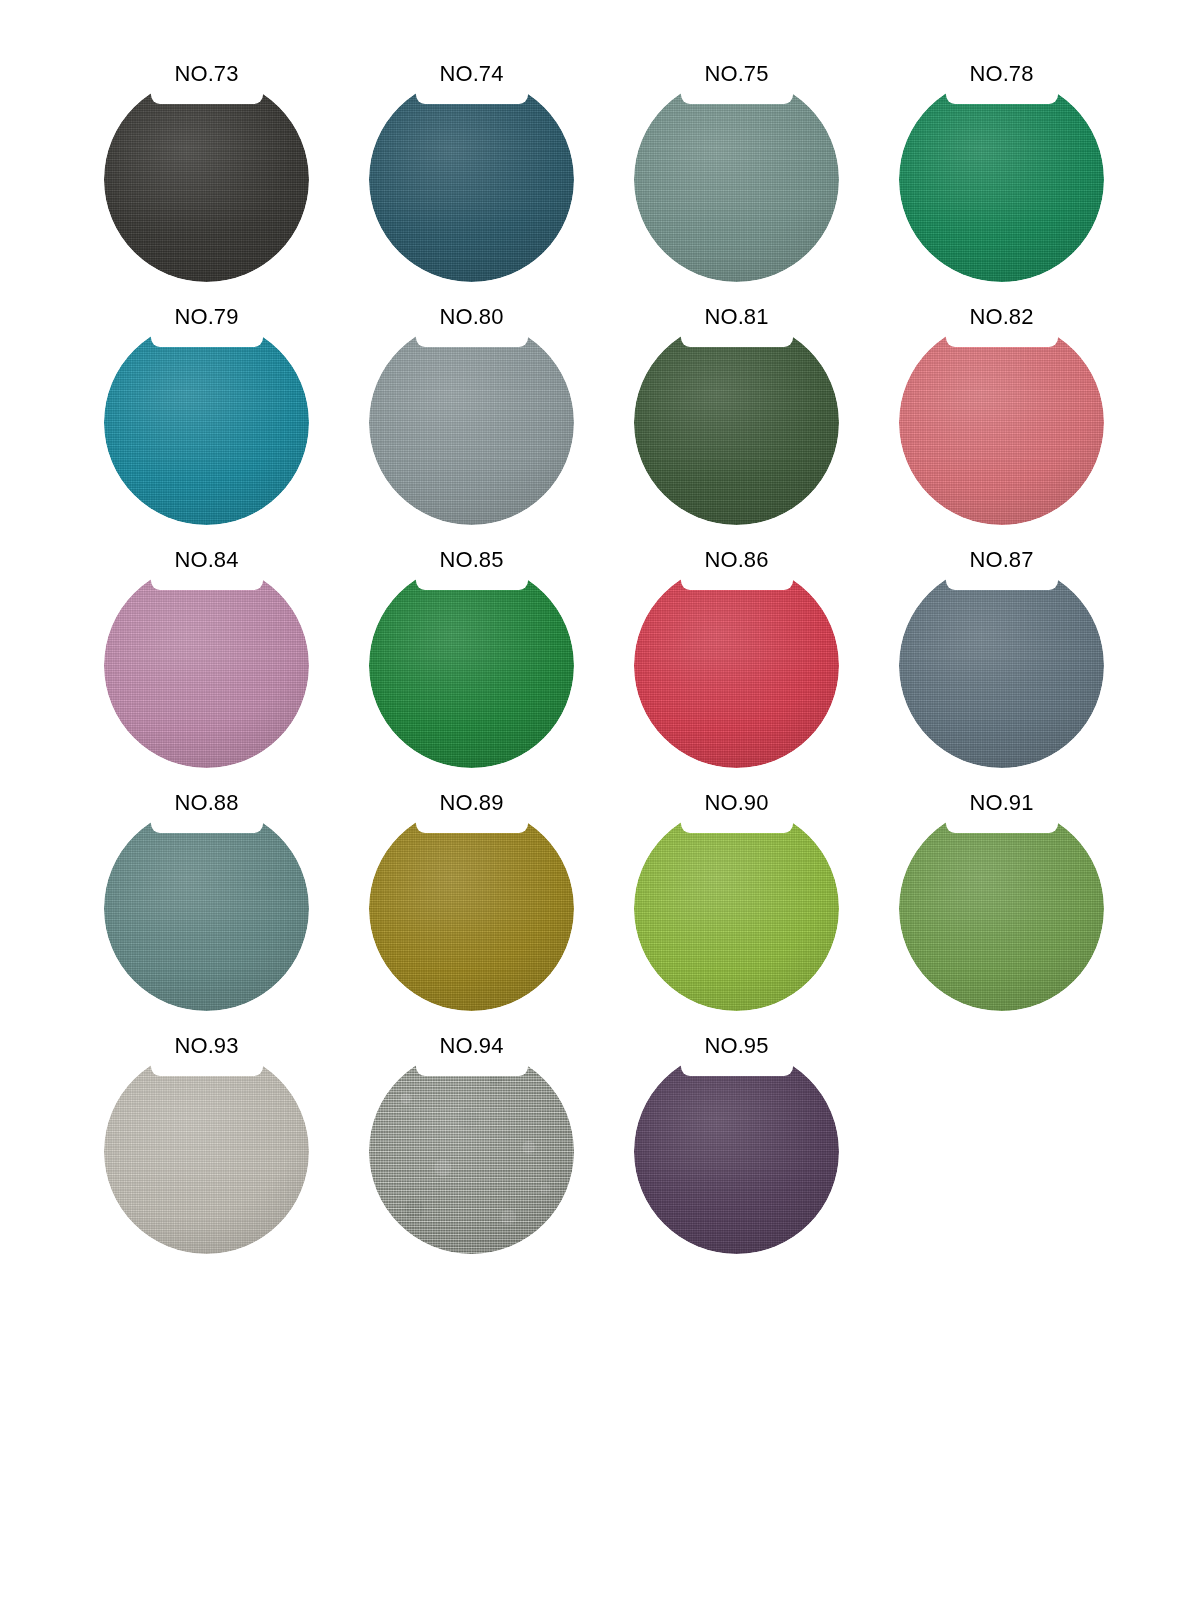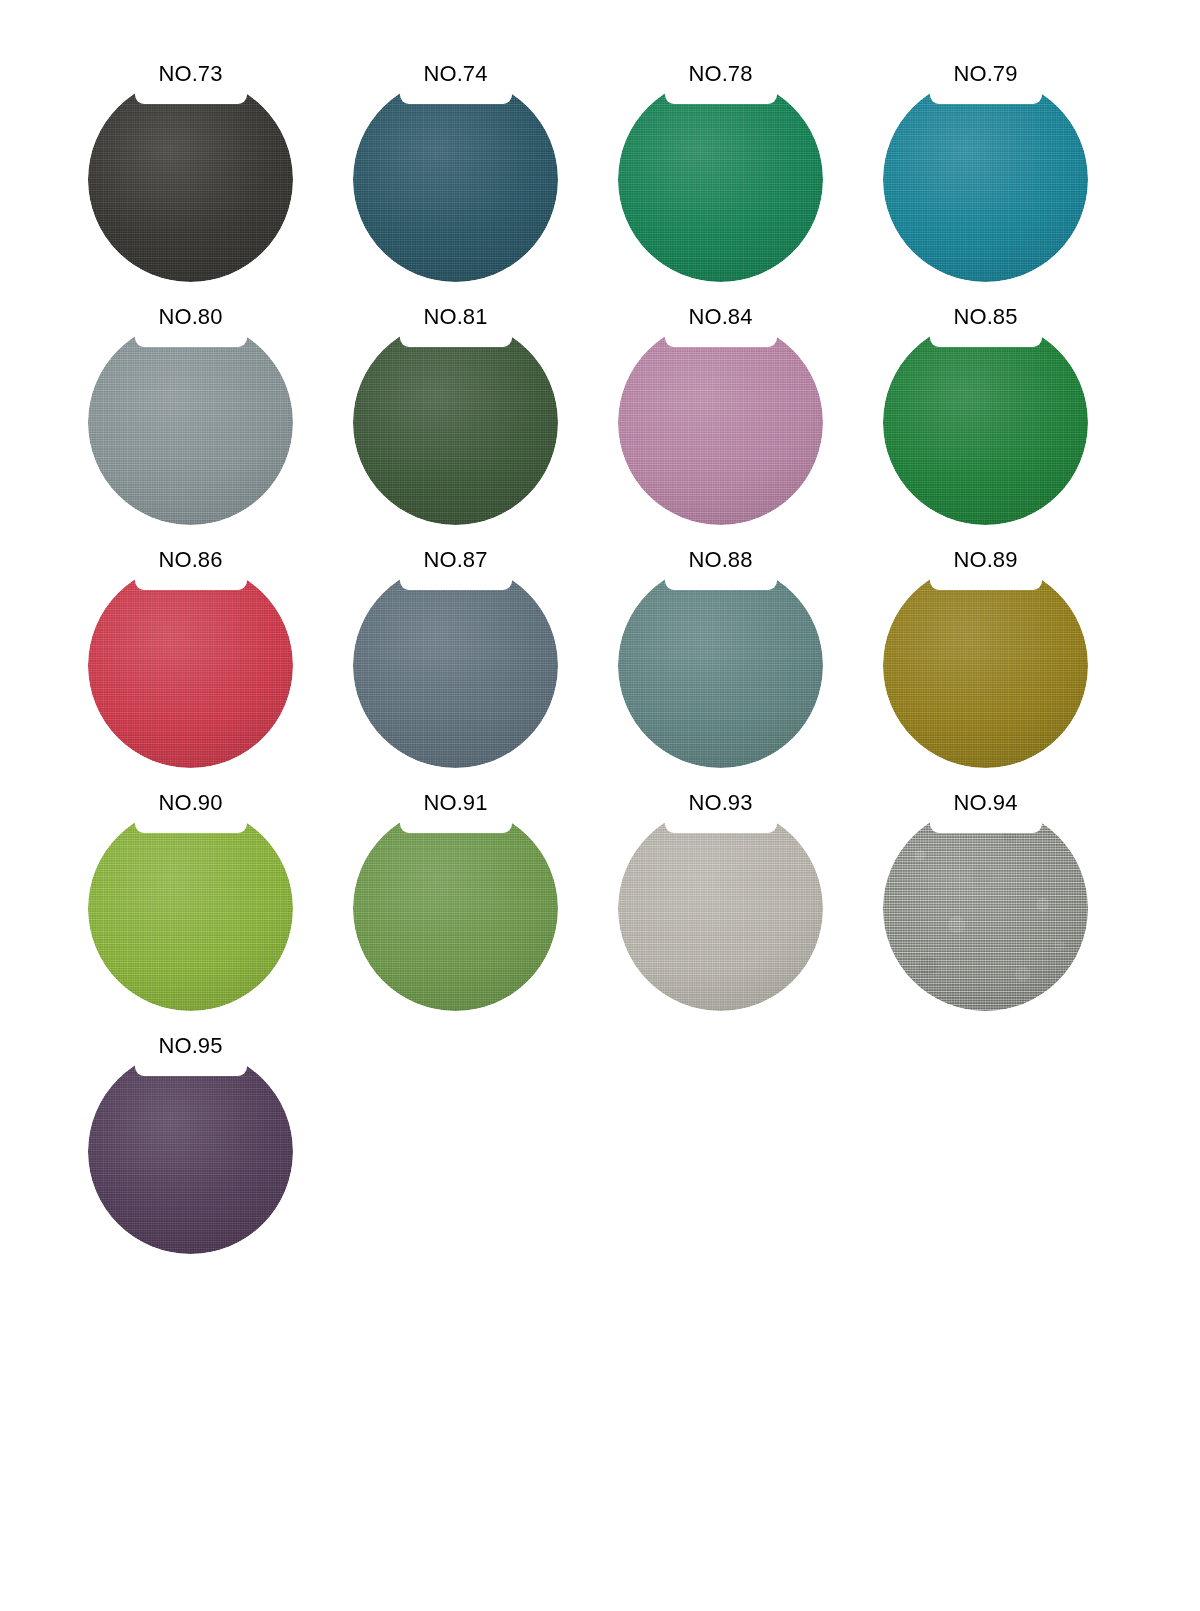--- a/index.html
+++ b/index.html
@@ -16,21 +16,21 @@
 
   #swatch-sheet {
     position: relative;
     width: 1200px;
     height: 1611px;
     background: #ffffff;
   }
 
   .swatch-grid {
     position: absolute;
-    left: 88px;
+    left: 104px;
     top: 62px;
     width: 1000px;
     display: grid;
     grid-template-columns: repeat(4, 205px);
     grid-column-gap: 60px;
     grid-row-gap: 38px;
   }
 
   .swatch-cell {
     position: relative;
@@ -179,20 +179,30 @@
           <div class="disc-color" style="background: rgb(46, 97, 115);"></div>
           <div class="disc-weave"></div>
           <div class="disc-shade"></div>
         </div>
         <div class="swatch-notch-top"></div>
         <div class="swatch-notch"></div>
         <div class="swatch-label">NO.74</div>
       </div>
       <div class="swatch-cell" data-texture="woven">
         <div class="swatch-disc">
+          <div class="disc-color" style="background: rgb(127, 160, 153);"></div>
+          <div class="disc-weave"></div>
+          <div class="disc-shade"></div>
+        </div>
+        <div class="swatch-notch-top"></div>
+        <div class="swatch-notch"></div>
+        <div class="swatch-label">NO.75</div>
+      </div>
+      <div class="swatch-cell" data-texture="woven">
+        <div class="swatch-disc">
           <div class="disc-color" style="background: rgb(24, 148, 95);"></div>
           <div class="disc-weave"></div>
           <div class="disc-shade"></div>
         </div>
         <div class="swatch-notch-top"></div>
         <div class="swatch-notch"></div>
         <div class="swatch-label">NO.78</div>
       </div>
       <div class="swatch-cell" data-texture="woven">
         <div class="swatch-disc">
@@ -216,20 +226,30 @@
       </div>
       <div class="swatch-cell" data-texture="woven">
         <div class="swatch-disc">
           <div class="disc-color" style="background: rgb(68, 99, 63);"></div>
           <div class="disc-weave"></div>
           <div class="disc-shade"></div>
         </div>
         <div class="swatch-notch-top"></div>
         <div class="swatch-notch"></div>
         <div class="swatch-label">NO.81</div>
+      </div>
+      <div class="swatch-cell" data-texture="woven">
+        <div class="swatch-disc">
+          <div class="disc-color" style="background: rgb(239, 123, 131);"></div>
+          <div class="disc-weave"></div>
+          <div class="disc-shade"></div>
+        </div>
+        <div class="swatch-notch-top"></div>
+        <div class="swatch-notch"></div>
+        <div class="swatch-label">NO.82</div>
       </div>
       <div class="swatch-cell" data-texture="woven">
         <div class="swatch-disc">
           <div class="disc-color" style="background: rgb(209, 151, 188);"></div>
           <div class="disc-weave"></div>
           <div class="disc-shade"></div>
         </div>
         <div class="swatch-notch-top"></div>
         <div class="swatch-notch"></div>
         <div class="swatch-label">NO.84</div>

